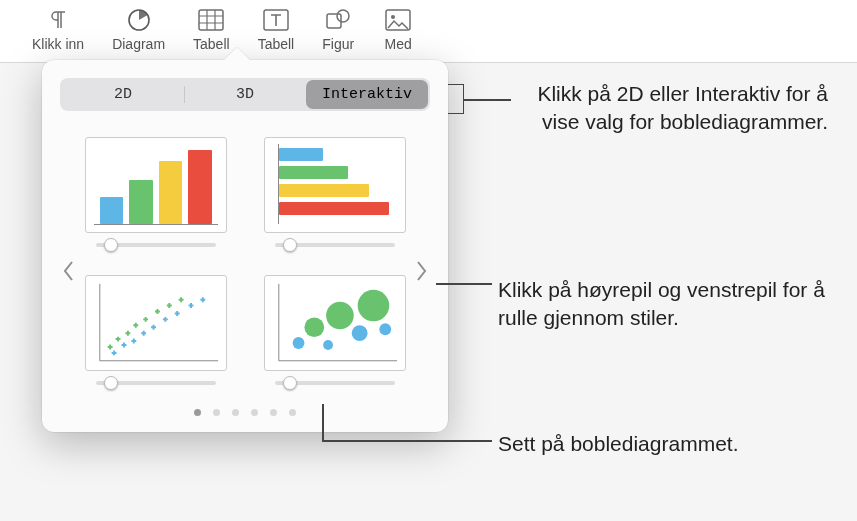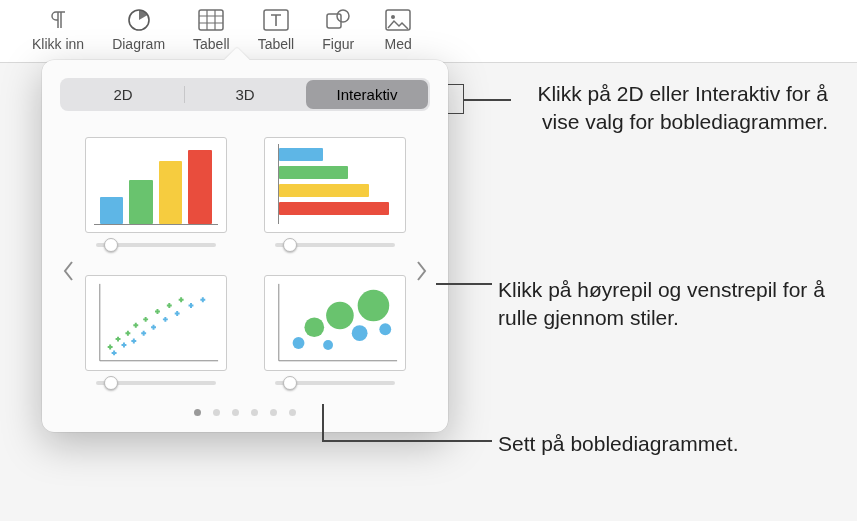--- a/index.html
+++ b/index.html
@@ -42,20 +42,21 @@
 
     .popover {
       position: absolute;
       top: 60px;
       left: 42px;
       width: 406px;
       background: #fbfbfb;
       border-radius: 12px;
       box-shadow: 0 12px 40px rgba(0,0,0,0.25), 0 0 0 0.5px rgba(0,0,0,0.1);
       padding: 18px 18px 10px;
+      font-family: Liberation Mono, monospace;
     }
     .popover::before {
       content: "";
       position: absolute;
       top: -9px;
       left: 186px;
       width: 18px;
       height: 18px;
       background: #fbfbfb;
       transform: rotate(45deg);

